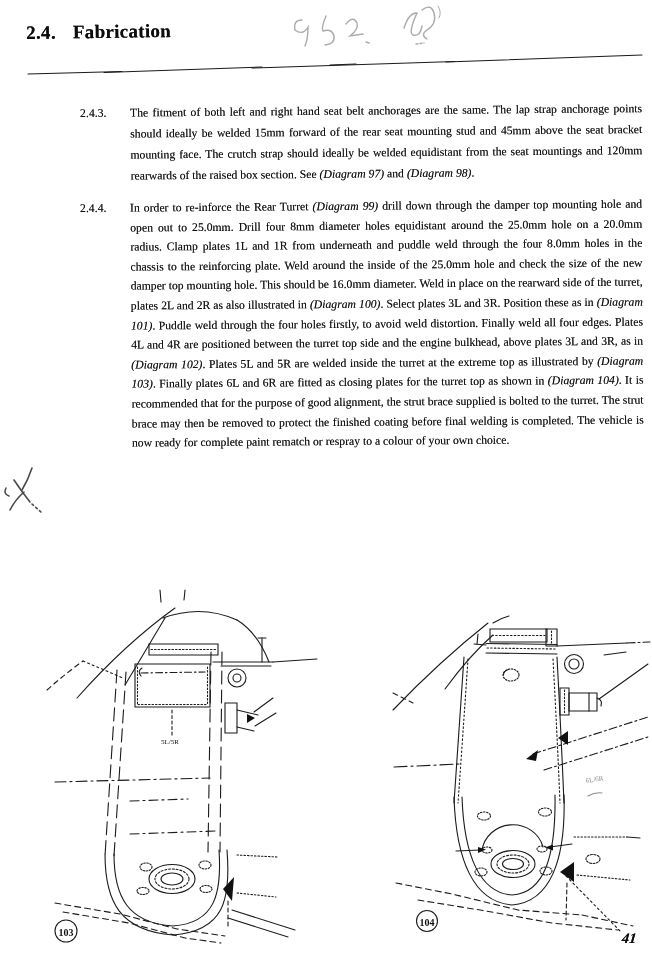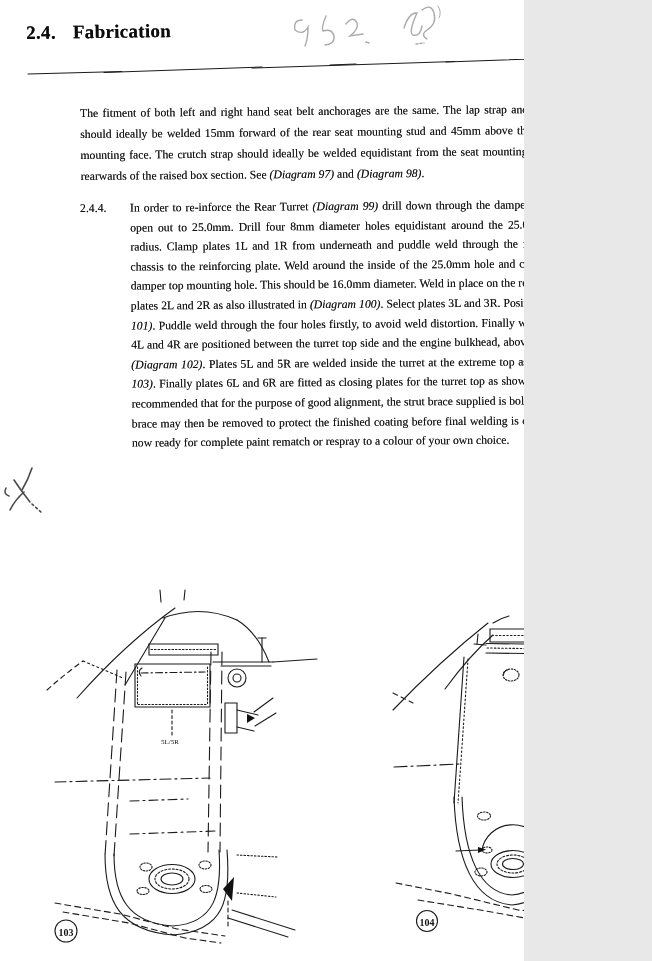--- a/index.html
+++ b/index.html
@@ -1,17 +1,17 @@
 <!DOCTYPE html>
 <html><head>
 <meta charset="utf-8">
 <style>
   html,body{margin:0;padding:0;background:#e8e8e8;}
   .page{
-    position:relative;width:524px;height:961px;background:#ffffff;
+    position:relative;width:652px;height:961px;background:#ffffff;
     overflow:hidden;font-family:"Liberation Serif",serif;color:#141414;
   }
   .heading{
     position:absolute;left:26px;top:22px;font-size:19px;font-weight:bold;
     letter-spacing:.3px;transform:rotate(-.8deg);transform-origin:0 0;
     color:#0d0d0d;text-shadow:0 0 .5px rgba(0,0,0,.75);
   }
   .heading .num{margin-right:17px;}
   .para{
     position:absolute;display:flex;font-size:11.7px;color:#121212;
@@ -59,20 +59,21 @@
       <path d="M58 22 q7 -9 11 -1 q2 6 -7 13 l13 -2"></path>
       <path d="M78 40 l3 1"></path>
       <path d="M116 26 q5 -16 13 -15 q-9 20 -4 22 q7 2 9 -9"></path>
       <path d="M134 8 q9 -7 12 3 q3 11 -7 17 q-7 5 0 9"></path>
       <path d="M128 42 l8 -1" stroke-dasharray="2 2"></path>
       <path d="M150 4 q4 6 1 12" stroke-width="1"></path>
     </g>
   </svg>
 
   <div class="para p1">
+    <div class="para-num">2.4.3.</div>
     <div class="para-body">The fitment of both left and right hand seat belt anchorages are the same. The lap strap anchorage points should ideally be welded 15mm forward of the rear seat mounting stud and 45mm above the seat bracket mounting face. The crutch strap should ideally be welded equidistant from the seat mountings and 120mm rearwards of the raised box section. See <i>(Diagram 97)</i> and <i>(Diagram 98)</i>.</div>
   </div>
 
   <div class="para p2">
     <div class="para-num">2.4.4.</div>
     <div class="para-body">In order to re-inforce the Rear Turret <i>(Diagram 99)</i> drill down through the damper top mounting hole and open out to 25.0mm. Drill four 8mm diameter holes equidistant around the 25.0mm hole on a 20.0mm radius. Clamp plates 1L and 1R from underneath and puddle weld through the four 8.0mm holes in the chassis to the reinforcing plate. Weld around the inside of the 25.0mm hole and check the size of the new damper top mounting hole. This should be 16.0mm diameter. Weld in place on the rearward side of the turret, plates 2L and 2R as also illustrated in <i>(Diagram 100)</i>. Select plates 3L and 3R. Position these as in <i>(Diagram 101)</i>. Puddle weld through the four holes firstly, to avoid weld distortion. Finally weld all four edges. Plates 4L and 4R are positioned between the turret top side and the engine bulkhead, above plates 3L and 3R, as in <i>(Diagram 102)</i>. Plates 5L and 5R are welded inside the turret at the extreme top as illustrated by <i>(Diagram 103)</i>. Finally plates 6L and 6R are fitted as closing plates for the turret top as shown in <i>(Diagram 104)</i>. It is recommended that for the purpose of good alignment, the strut brace supplied is bolted to the turret. The strut brace may then be removed to protect the finished coating before final welding is completed. The vehicle is now ready for complete paint rematch or respray to a colour of your own choice.</div>
   </div>
 
   <svg class="layer" style="left:2px;top:458px" width="60" height="62" viewBox="0 0 60 62">
     <g fill="none" stroke="#4a4a4a" stroke-width="1.6" stroke-linecap="round">

